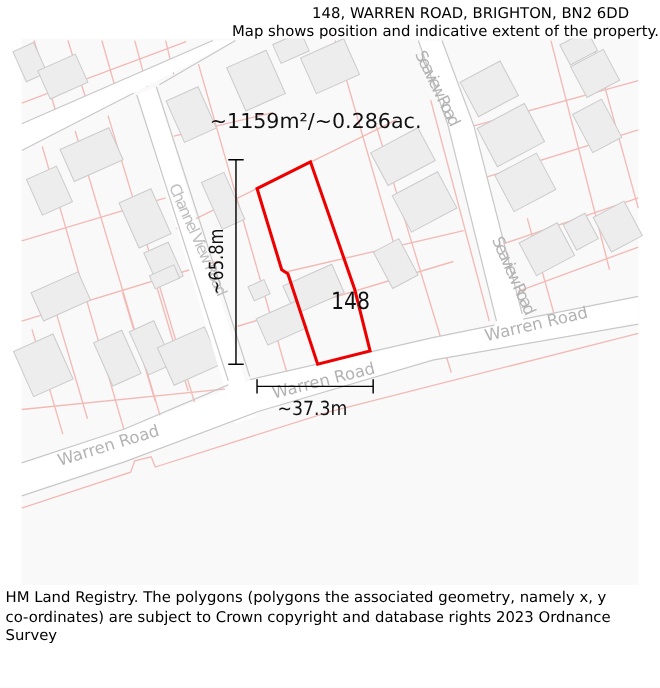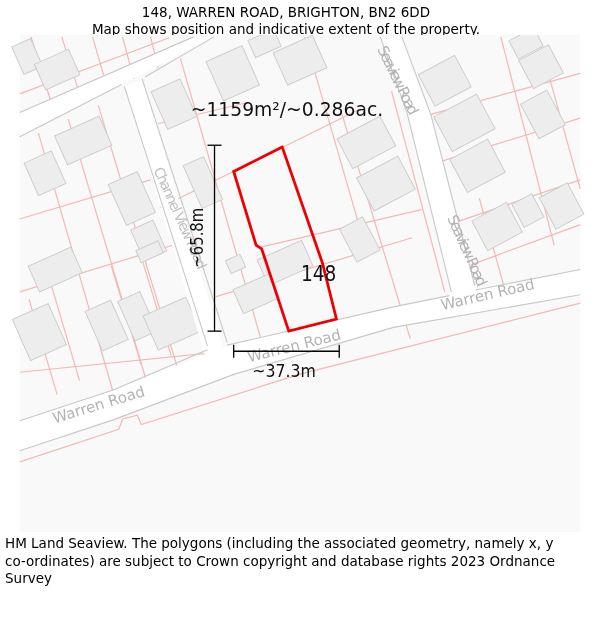--- a/index.html
+++ b/index.html
@@ -3,22 +3,22 @@
 <meta charset="utf-8">
 <style>
   :root{
     --property-outline:#ee0000; --parcel-line:#f2b9b5; --building-fill:#ededed;
     --building-stroke:#cccccc; --road-fill:#ffffff; --road-edge:#c8c8c8;
     --road-label:#b3b3b3; --map-background:#faf9f9; --text:#111111;
   }
   html,body{margin:0;padding:0;}
   body{width:600px;height:625px;background:#ffffff;position:relative;overflow:hidden;
        font-family:"DejaVu Sans","Liberation Sans",sans-serif;color:var(--text);}
-  .title-line{position:absolute;left:0;width:572px;text-align:center;font-size:13.5px;color:#000;}
-  #t1{top:4px;} #t2{top:21px;}
+  .title-line{position:absolute;left:0;width:572px;text-align:right;font-size:13.5px;color:#000;}
+  #t1{top:4px;} #t2{top:21px;margin-left:27px;}
   #map{position:absolute;left:0;top:35px;}
   .rd{fill:var(--road-fill);}
   .re{stroke:var(--road-edge);stroke-width:1.2;fill:none;}
   .pk{stroke:var(--parcel-line);stroke-width:1.3;fill:none;}
   .bld{fill:var(--building-fill);stroke:var(--building-stroke);stroke-width:1;}
   .rlbl{fill:var(--road-label);font-size:16px;}
   .rlbl-sm{fill:#bfbfbf;font-size:15px;}
   .meas{stroke:#000;stroke-width:1.4;fill:none;}
   .blk{fill:var(--text);}
   text{font-family:"DejaVu Sans","Liberation Sans",sans-serif;}
@@ -148,16 +148,16 @@
     <g class="meas">
       <line x1="229" y1="373.5" x2="342" y2="373.5"></line>
       <line x1="229" y1="366.5" x2="229" y2="380.5"></line>
       <line x1="342" y1="366.5" x2="342" y2="380.5"></line>
     </g>
     <text class="blk" x="283" y="401" text-anchor="middle" font-size="19" textLength="68" lengthAdjust="spacingAndGlyphs">~37.3m</text>
   </g>
 </svg>
 
 <div id="footer">
-  <div>HM Land Seaview. The polygons (including the associated geometry, namely x, y</div>
+  <div>HM Land Registry. The polygons (polygons the associated geometry, namely x, y</div>
   <div>co-ordinates) are subject to Crown copyright and database rights 2023 Ordnance Survey</div>
 
 </div>
 
 </body></html>

